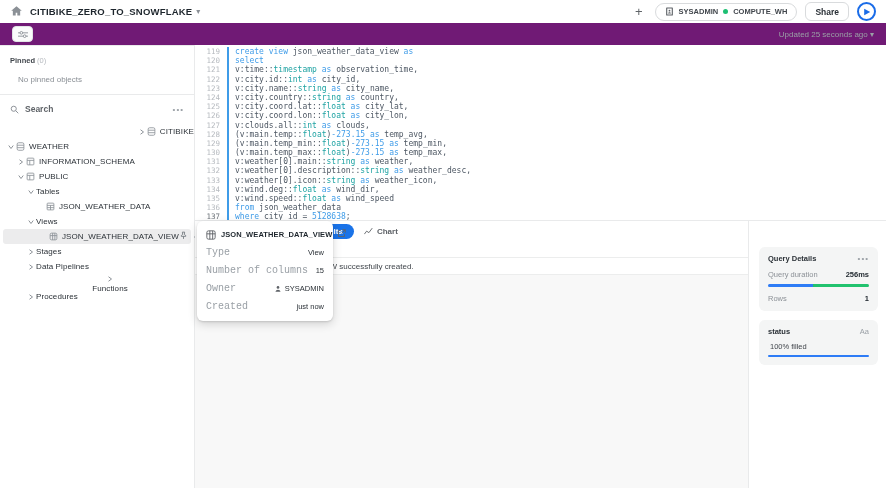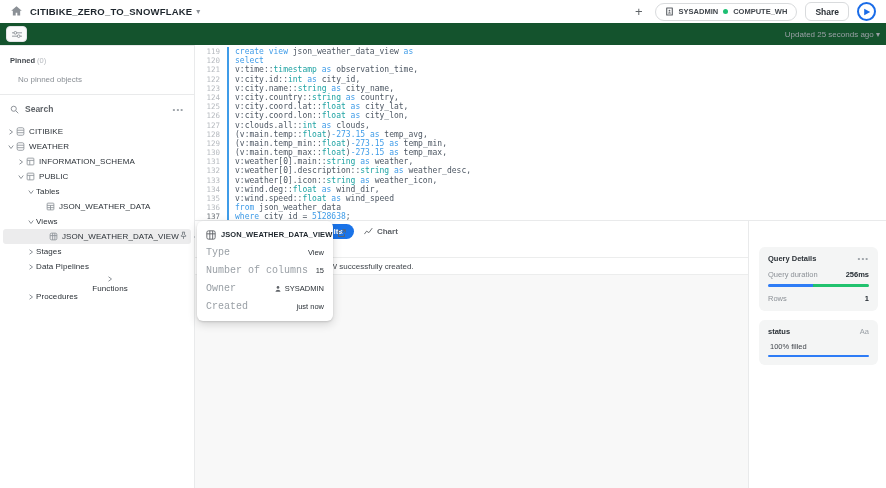--- a/index.html
+++ b/index.html
@@ -19,21 +19,21 @@
   .topbar-right { margin-left:auto; display:flex; align-items:center; gap:8px; }
   .plus-btn { color:#5f6368; font-size:13px; line-height:13px; padding:0 4px; cursor:pointer; }
   .ctx-pill { display:flex; align-items:center; gap:5px; border:1px solid #d9dbdd; border-radius:12px; height:18px; padding:0 9px; font-size:7.5px; font-weight:bold; color:#41464c; }
   .ctx-pill svg { width:9px; height:9px; color:#5f6368; }
   .gdot { width:5px; height:5px; border-radius:50%; background:#1dbf73; display:inline-block; }
   .share-btn { border:1px solid #d9dbdd; border-radius:6px; height:19px; padding:0 9px; font-size:8.5px; font-weight:bold; color:#2b3137; background:#fff; display:flex; align-items:center; }
   .run-btn { width:19px; height:19px; border-radius:50%; border:2px solid #1a6ce8; background:#fff; display:flex; align-items:center; justify-content:center; }
   .run-btn svg { width:8px; height:8px; color:#1a6ce8; margin-left:1px; }
 
   
-  .toolbar2 { position:absolute; top:23px; left:0; right:0; height:22px; background:#14532d; display:flex; align-items:center; padding:0 6px; }
+  .toolbar2 { position:absolute; top:23px; left:0; right:0; height:22px; background:#701a75; display:flex; align-items:center; padding:0 12px; }
   .filter-btn { width:21px; height:16px; border:1px solid #e2e4e6; border-radius:4px; background:#fafbfb; display:flex; align-items:center; justify-content:center; }
   .filter-btn svg { width:10px; height:9px; color:#8b9096; }
   .updated { margin-left:auto; color:#9aa0a6; font-size:8px; }
   .sb-topline { position:absolute; top:45px; left:0; width:195px; height:1px; background:#e9eaeb; }
 
   
   .sidebar { position:absolute; top:46px; left:0; width:195px; bottom:0; background:#fff; border-right:1px solid #e9eaeb; }
   .pinned-hd { padding:10px 10px 2px 10px; font-size:7.5px; font-weight:bold; color:#41464c; }
   .pinned-hd .cnt { color:#b6babf; font-weight:normal; }
   .no-pinned { padding:8px 10px 10px 18px; color:#8b9096; font-size:8px; }
@@ -162,21 +162,21 @@
     <div class="sb-div"></div>
     <div class="search-row">
       <svg viewBox="0 0 12 12" fill="none" stroke="currentColor" stroke-width="1.3">
           <circle cx="5" cy="5" r="3.4"></circle>
           <line x1="7.6" y1="7.6" x2="11" y2="11"></line>
         </svg>
       <span class="search-txt">Search</span>
       <span class="dots">•••</span>
     </div>
     <div class="tree">
-        <div class="tree-row" style="padding-left: 6px;">
+        <div class="tree-row" style="padding-left: 6px; justify-content: flex-end;">
           <span class="tr-chev">
             <svg viewBox="0 0 6 8" fill="none" stroke="currentColor" stroke-width="1.3">
               <polyline points="1,1 5,4 1,7"></polyline>
             </svg>
           </span>
           <span class="tr-ic">
             <svg viewBox="0 0 12 12" fill="none" stroke="currentColor" stroke-width="1.1">
               <rect x="1.5" y="1" width="9" height="10" rx="2"></rect>
               <line x1="1.5" y1="4.3" x2="10.5" y2="4.3"></line>
               <line x1="1.5" y1="7.6" x2="10.5" y2="7.6"></line>

